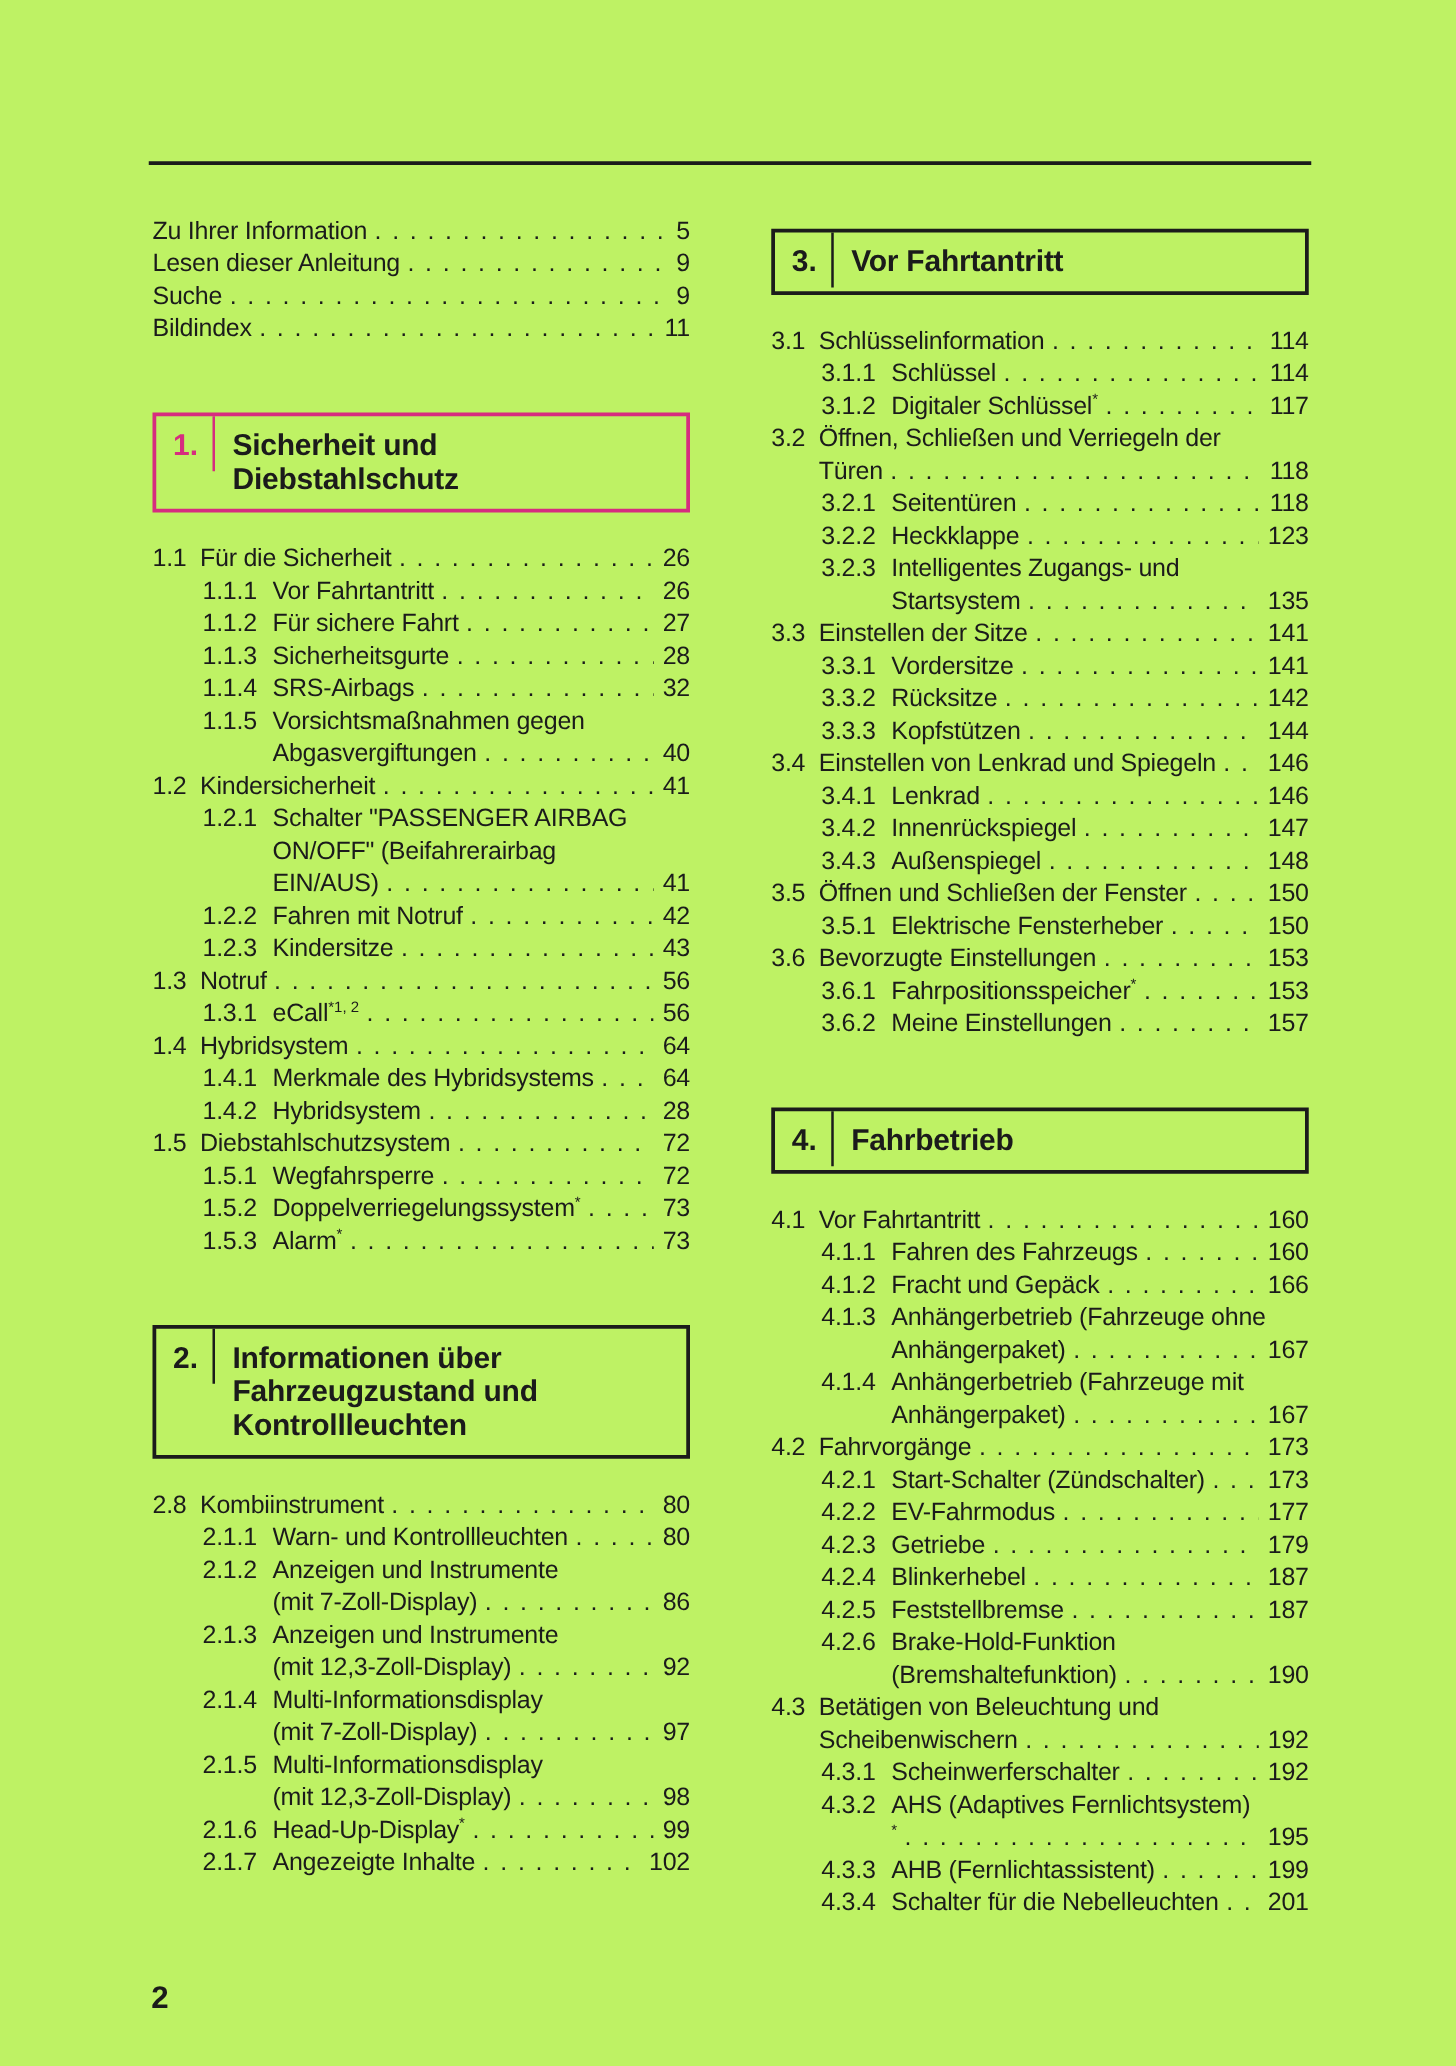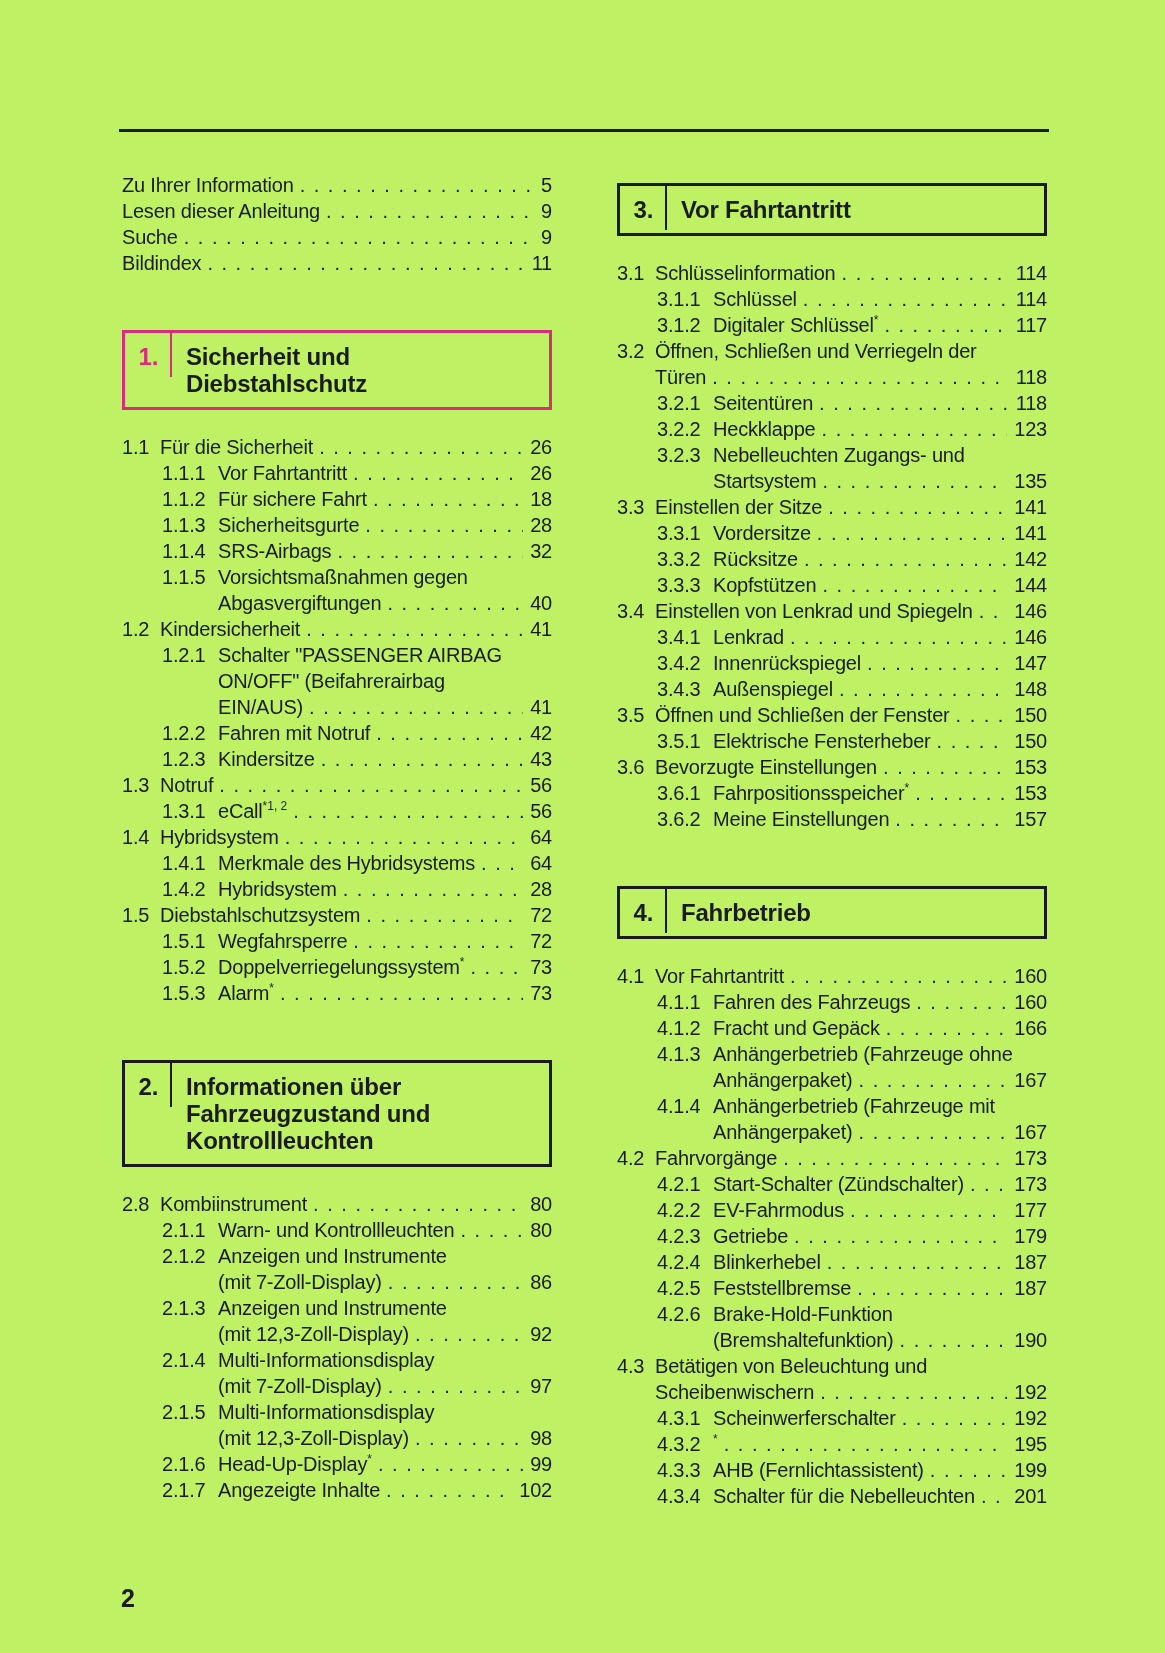--- a/index.html
+++ b/index.html
@@ -138,21 +138,21 @@
               <span class="pg">26</span>
             </div>
           </div>
         </div>
         <div class="toc-entry lvl2">
           <span class="toc-num">1.1.2</span>
           <div class="toc-content">
             <div class="toc-line final">
               <span class="line-text">Für sichere Fahrt</span>
               <span class="leader"></span>
-              <span class="pg">18</span>
+              <span class="pg">27</span>
             </div>
           </div>
         </div>
         <div class="toc-entry lvl2">
           <span class="toc-num">1.1.3</span>
           <div class="toc-content">
             <div class="toc-line final">
               <span class="line-text">Sicherheitsgurte</span>
               <span class="leader"></span>
               <span class="pg">28</span>
@@ -467,21 +467,21 @@
             <div class="toc-line final">
               <span class="line-text">Heckklappe</span>
               <span class="leader"></span>
               <span class="pg">123</span>
             </div>
           </div>
         </div>
         <div class="toc-entry lvl2">
           <span class="toc-num">3.2.3</span>
           <div class="toc-content">
-            <div class="toc-line"><span class="line-text">Nebelleuchten Zugangs- und</span></div>
+            <div class="toc-line"><span class="line-text">Intelligentes Zugangs- und</span></div>
             <div class="toc-line final">
               <span class="line-text">Startsystem</span>
               <span class="leader"></span>
               <span class="pg">135</span>
             </div>
           </div>
         </div>
         <div class="toc-entry lvl1">
           <span class="toc-num">3.3</span>
           <div class="toc-content">
@@ -758,20 +758,21 @@
             <div class="toc-line final">
               <span class="line-text">Scheinwerferschalter</span>
               <span class="leader"></span>
               <span class="pg">192</span>
             </div>
           </div>
         </div>
         <div class="toc-entry lvl2">
           <span class="toc-num">4.3.2</span>
           <div class="toc-content">
+            <div class="toc-line"><span class="line-text">AHS (Adaptives Fernlichtsystem)</span></div>
             <div class="toc-line final">
               <span class="line-text"><sup>*</sup></span>
               <span class="leader"></span>
               <span class="pg">195</span>
             </div>
           </div>
         </div>
         <div class="toc-entry lvl2">
           <span class="toc-num">4.3.3</span>
           <div class="toc-content">

